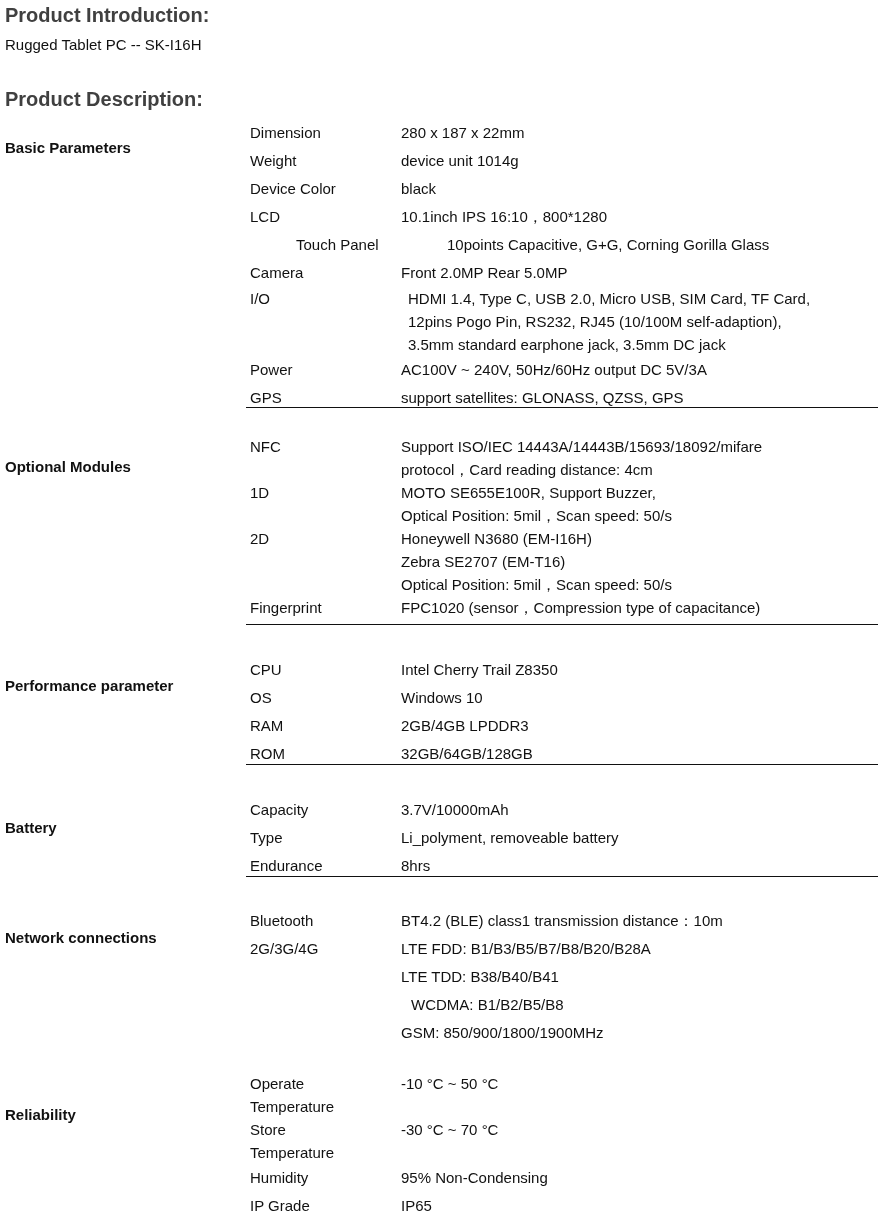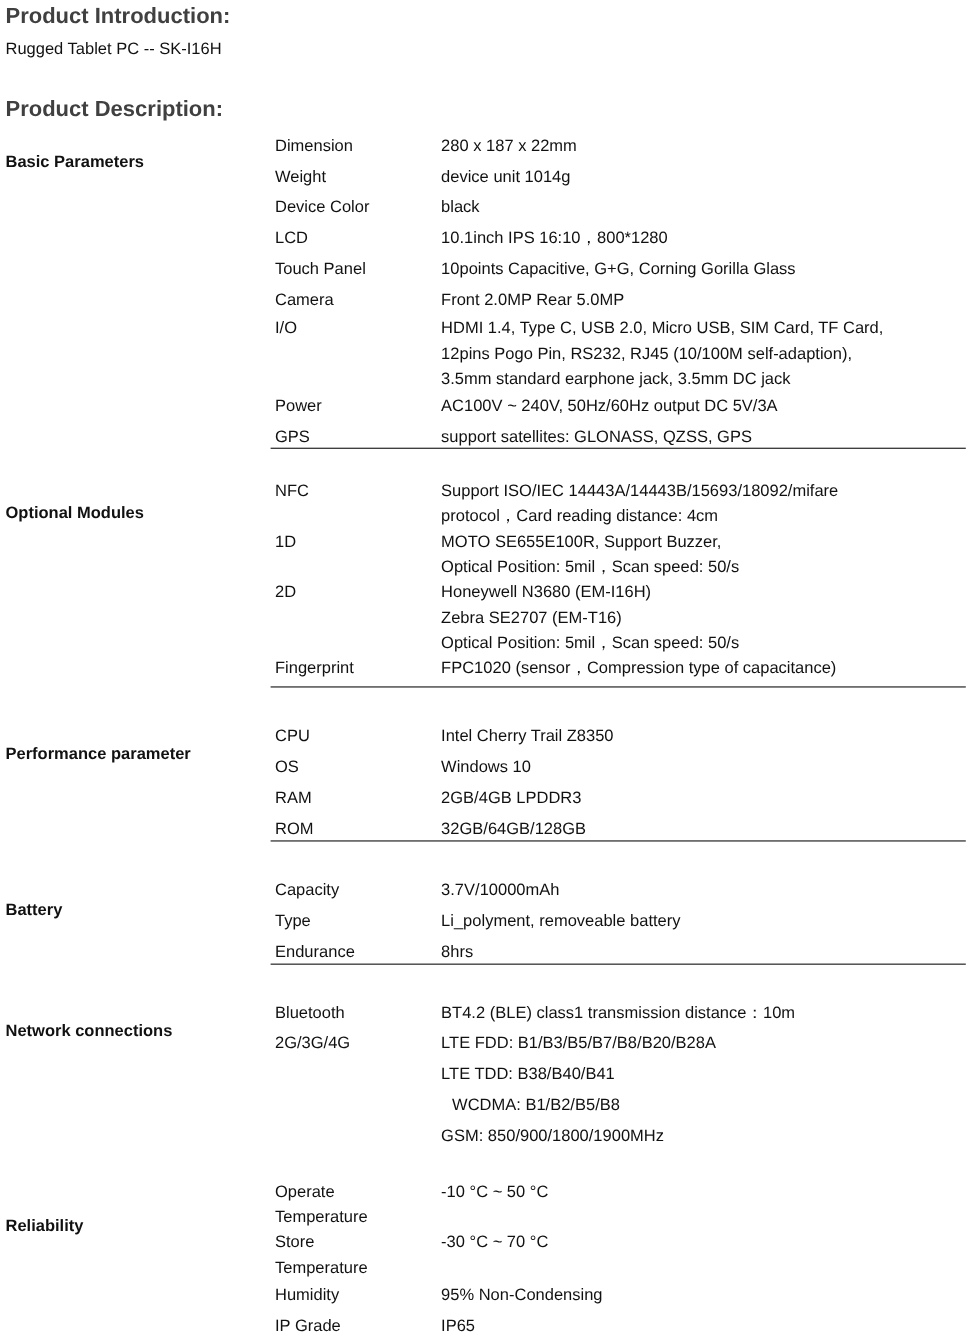--- a/index.html
+++ b/index.html
@@ -60,37 +60,37 @@
           </div>
         </div>
         <div class="row" style="height: 28px; line-height: 28px;">
           <div class="k">
             <div>LCD</div>
           </div>
           <div class="v">
             <div>10.1inch IPS 16:10，800*1280</div>
           </div>
         </div>
-        <div class="row" style="height: 28px; line-height: 28px;">
+        <div class="row" style="height: 28px; line-height: 28px; margin-left: 46px;">
           <div class="k">
             <div>Touch Panel</div>
           </div>
           <div class="v">
             <div>10points Capacitive, G+G, Corning Gorilla Glass</div>
           </div>
         </div>
         <div class="row" style="height: 28px; line-height: 28px;">
           <div class="k">
             <div>Camera</div>
           </div>
           <div class="v">
             <div>Front 2.0MP Rear 5.0MP</div>
           </div>
         </div>
-        <div class="row" style="height: 69px; line-height: 23px;">
+        <div class="row" style="height: 69px; line-height: 23px; gap: 7px;">
           <div class="k">
             <div>I/O</div>
           </div>
           <div class="v">
             <div>HDMI 1.4, Type C, USB 2.0, Micro USB, SIM Card, TF Card,</div>
             <div>12pins Pogo Pin, RS232, RJ45 (10/100M self-adaption),</div>
             <div>3.5mm standard earphone jack, 3.5mm DC jack</div>
           </div>
         </div>
         <div class="row" style="height: 28px; line-height: 28px;">

